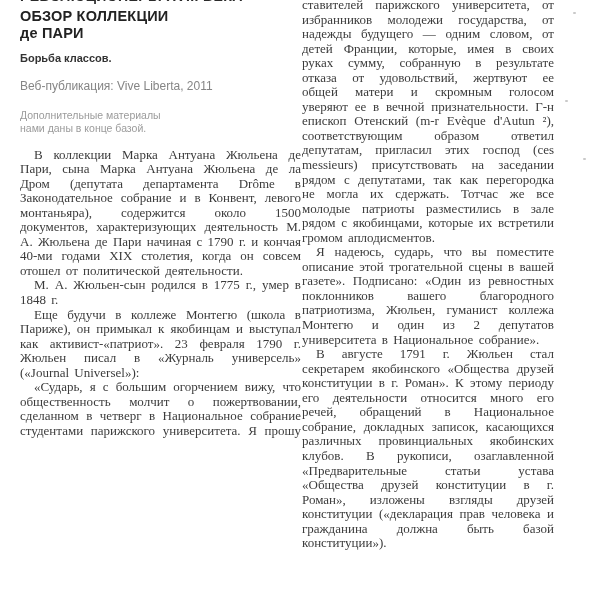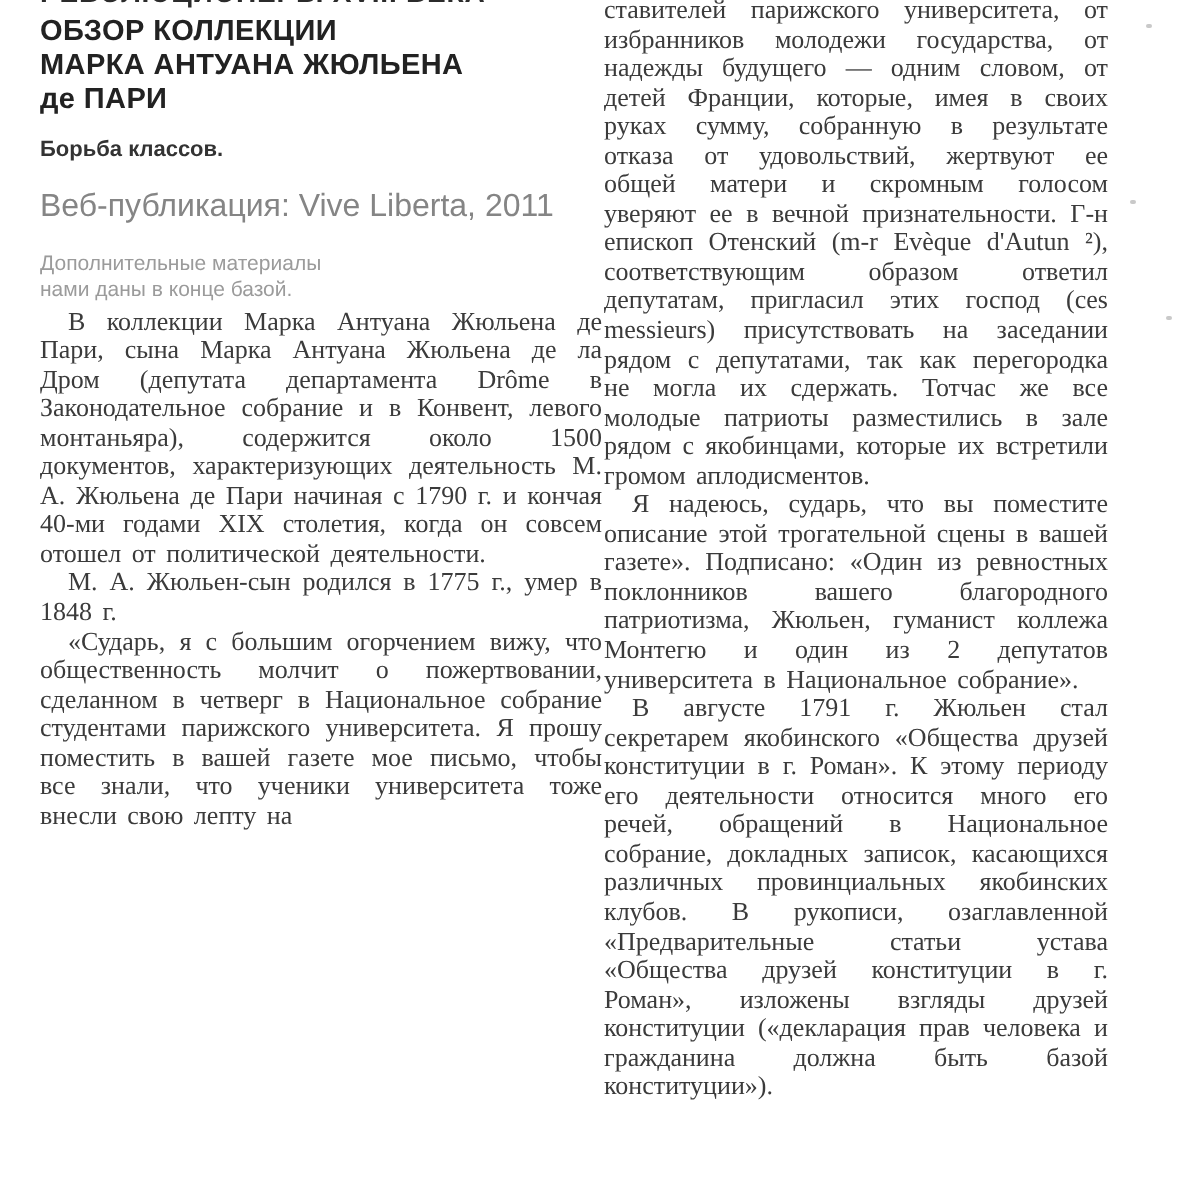--- a/index.html
+++ b/index.html
@@ -46,32 +46,32 @@
   }
   .source-block { margin-top: 10px; }
   .source-line {
     font-weight: bold;
     font-size: 11px;
     line-height: 13.5px;
     color: #333333;
   }
   .webpub-block { margin-top: 14px; }
   .webpub-line {
-    font-size: 16px;
+    font-size: 12px;
     line-height: 13px;
     color: #858585;
   }
   .note-block { margin-top: 16px; }
   .note-line {
     font-size: 10.5px;
     line-height: 13px;
     color: #9b9b9b;
   }
   .body-text {
-    margin-top: 2px;
+    margin-top: 13px;
     font-family: "Liberation Serif", serif;
     font-size: 13px;
     line-height: 14.55px;
     color: #3b3b3b;
     text-align: justify;
     word-spacing: 2px;
   }
   .right-col .body-text { margin-top: 0; }
   .body-text p.para { margin: 0; padding: 0; }
   .body-text p.ind { text-indent: 14px; }
@@ -86,40 +86,40 @@
 </head>
 <body>
 
 <div class="page">
 
   <div class="left-col">
     <div class="clipped-line">РЕВОЛЮЦИОНЕРЫ XVIII ВЕКА</div>
 
     <div class="title-block">
       <div class="title-line">ОБЗОР КОЛЛЕКЦИИ</div>
-      <div class="title-line">МАРКА АНТУАНА ЖЮЛЬЕНА</div>
       <div class="title-line">де ПАРИ</div>
     </div>
 
     <div class="source-block">
       <div class="source-line">Борьба классов.</div>
     </div>
 
     <div class="webpub-block">
       <div class="webpub-line">Веб-публикация: Vive Liberta, 2011</div>
     </div>
 
     <div class="note-block">
       <div class="note-line">Дополнительные материалы</div>
       <div class="note-line">нами даны в конце базой.</div>
     </div>
 
     <div class="body-text">
         <p class="para ind"><span>В коллекции Марка Антуана Жюльена де Пари, сына Марка Антуана Жюльена де ла Дром (депутата департамента Drôme в Законодательное собрание и в Конвент, левого монтаньяра), содержится около 1500 документов, характеризующих деятельность М. А. Жюльена де Пари начиная с 1790 г. и кончая 40-ми годами XIX столетия, когда он совсем отошел от политической деятельности.</span></p>
         <p class="para ind"><span>М. А. Жюльен-сын родился в 1775 г., умер в 1848 г.</span></p>
+        <p class="para ind"><span>Еще будучи в коллеже Монтегю (школа в Париже), он примыкал к якобинцам и выступал как активист-«патриот». 23 февраля 1790 г. Жюльен писал в «Журналь универсель» («Journal Universel»):</span></p>
         <p class="para ind"><span>«Сударь, я с большим огорчением вижу, что общественность молчит о пожертвовании, сделанном в четверг в Национальное собрание студентами парижского университета. Я прошу поместить в вашей газете мое письмо, чтобы все знали, что ученики университета тоже внесли свою лепту на</span></p>
       </div>
   </div>
 
   <div class="right-col">
     <div class="body-text">
         <p class="para"><span>ставителей парижского университета, от избранников молодежи государства, от надежды будущего — одним словом, от детей Франции, которые, имея в своих руках сумму, собранную в результате отказа от удовольствий, жертвуют ее общей матери и скромным голосом уверяют ее в вечной признательности. Г-н епископ Отенский (m-r </span><span class="it">Evèque d'Autun</span><span> ²), соответствующим образом ответил депутатам, пригласил этих господ (</span><span class="it">ces messieurs</span><span>) присутствовать на заседании рядом с депутатами, так как перегородка не могла их сдержать. </span><span class="it">Тотчас</span><span> же все молодые патриоты разместились в зале рядом с якобинцами, которые их встретили громом аплодисментов.</span></p>
         <p class="para ind"><span>Я надеюсь, сударь, что вы поместите описание этой трогательной сцены в вашей газете». Подписано: «Один из ревностных поклонников вашего благородного патриотизма, Жюльен, гуманист коллежа Монтегю и один из 2 депутатов университета в Национальное собрание».</span></p>
         <p class="para ind"><span>В августе 1791 г. Жюльен стал секретарем якобинского «Общества друзей конституции в г. Роман». К этому периоду его деятельности относится много его речей, обращений в Национальное собрание, докладных записок, касающихся различных провинциальных якобинских клубов. В рукописи, озаглавленной «Предварительные статьи устава «Общества друзей конституции в г. Роман», изложены взгляды друзей конституции («декларация прав человека и гражданина должна быть базой конституции»).</span></p>
       </div>

